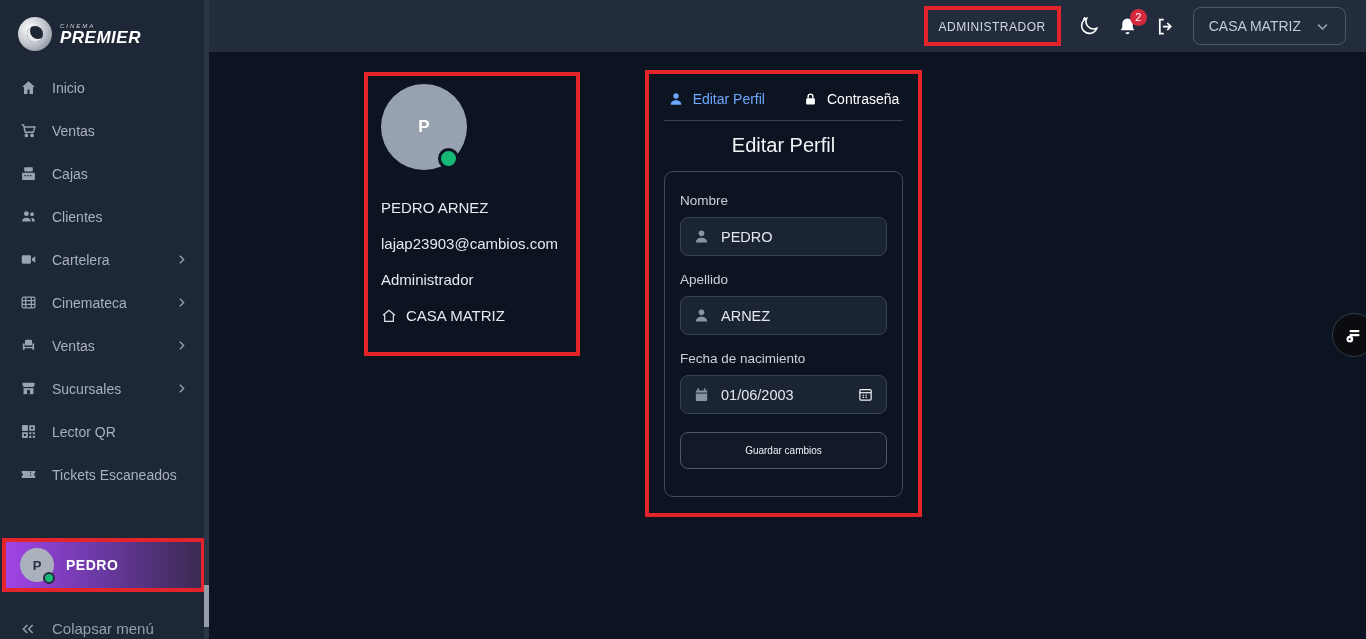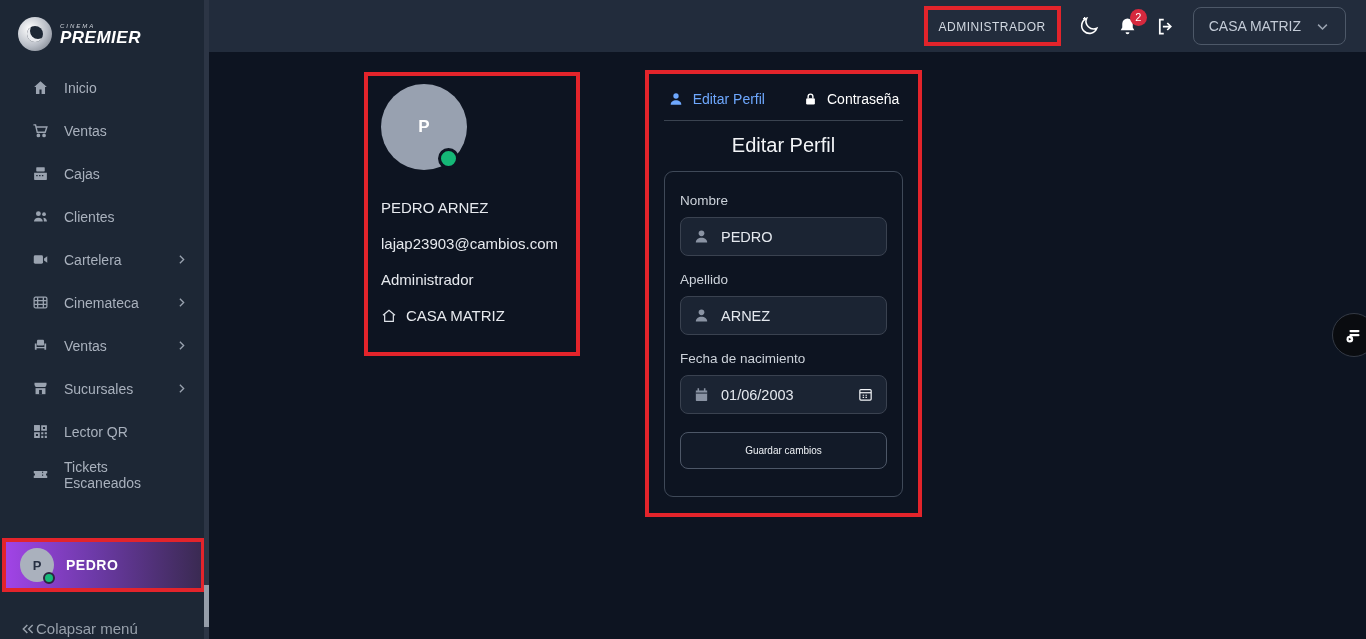--- a/index.html
+++ b/index.html
@@ -47,21 +47,21 @@
   .logo-mark::after {
     content:""; position:absolute; left:9px; top:9px; width:16px; height:16px;
     border-radius:50%; background:#1d2735;
     box-shadow: inset 3px -3px 0 #e8eaee;
   }
   .logo-text { line-height:1;font-style:italic; }
   .logo-top { font-size:6px; letter-spacing:2px; color:#cfd4db; }
   .logo-main { font-size:17px; font-weight:bold; color:#fff; letter-spacing:.5px; }
   .sb-list { margin-top:10px; }
   .sb-item {
-    display:flex; align-items:center; height:43px; padding:0 16px 0 32px;
+    display:flex; align-items:center; height:43px; padding:0 16px 0 20px;
     gap:15px; color:#a9b1bd; font-size:14px; cursor:pointer;
   }
   .sb-item .ic { color:#9aa3b0; flex:none; }
   .chev { margin-left:auto; color:#9aa3b0; }
   .user-annot { position:absolute; left:2px; top:538px; width:203px; height:54px; }
   .sb-user {
     width:100%; height:100%; display:flex; align-items:center; gap:12px;
     padding-left:14px; cursor:pointer;
     background:linear-gradient(90deg, #a144e6 0%, #6d3aa8 45%, #3a2a52 100%);
   }
@@ -70,21 +70,21 @@
     color:#273043; font-weight:bold; font-size:13px;
     display:flex; align-items:center; justify-content:center; position:relative; flex:none;
   }
   .sb-avatar .dot {
     position:absolute; right:-1px; bottom:-2px; width:12px; height:12px;
     border-radius:50%; background:#17b978; border:2px solid #2c2440;
   }
   .sb-user-name { color:#fff; font-size:14px; font-weight:bold; letter-spacing:.5px; }
   .collapse {
     position:absolute; left:20px; bottom:2px; display:flex; align-items:center;
-    color:#97a0ab; font-size:15px; cursor:pointer;
+    gap:16px; color:#97a0ab; font-size:15px; cursor:pointer;
   }
 
   
   .profile-box { position:absolute; left:364px; top:72px; width:216px; height:284px; padding:8px 0 0 13px; }
   .avatar-big {
     width:86px; height:86px; border-radius:50%; background:#98a1b0;
     display:flex; align-items:center; justify-content:center;
     color:#fff; font-weight:bold; font-size:17px; position:relative;
   }
   .avatar-big .dot {

